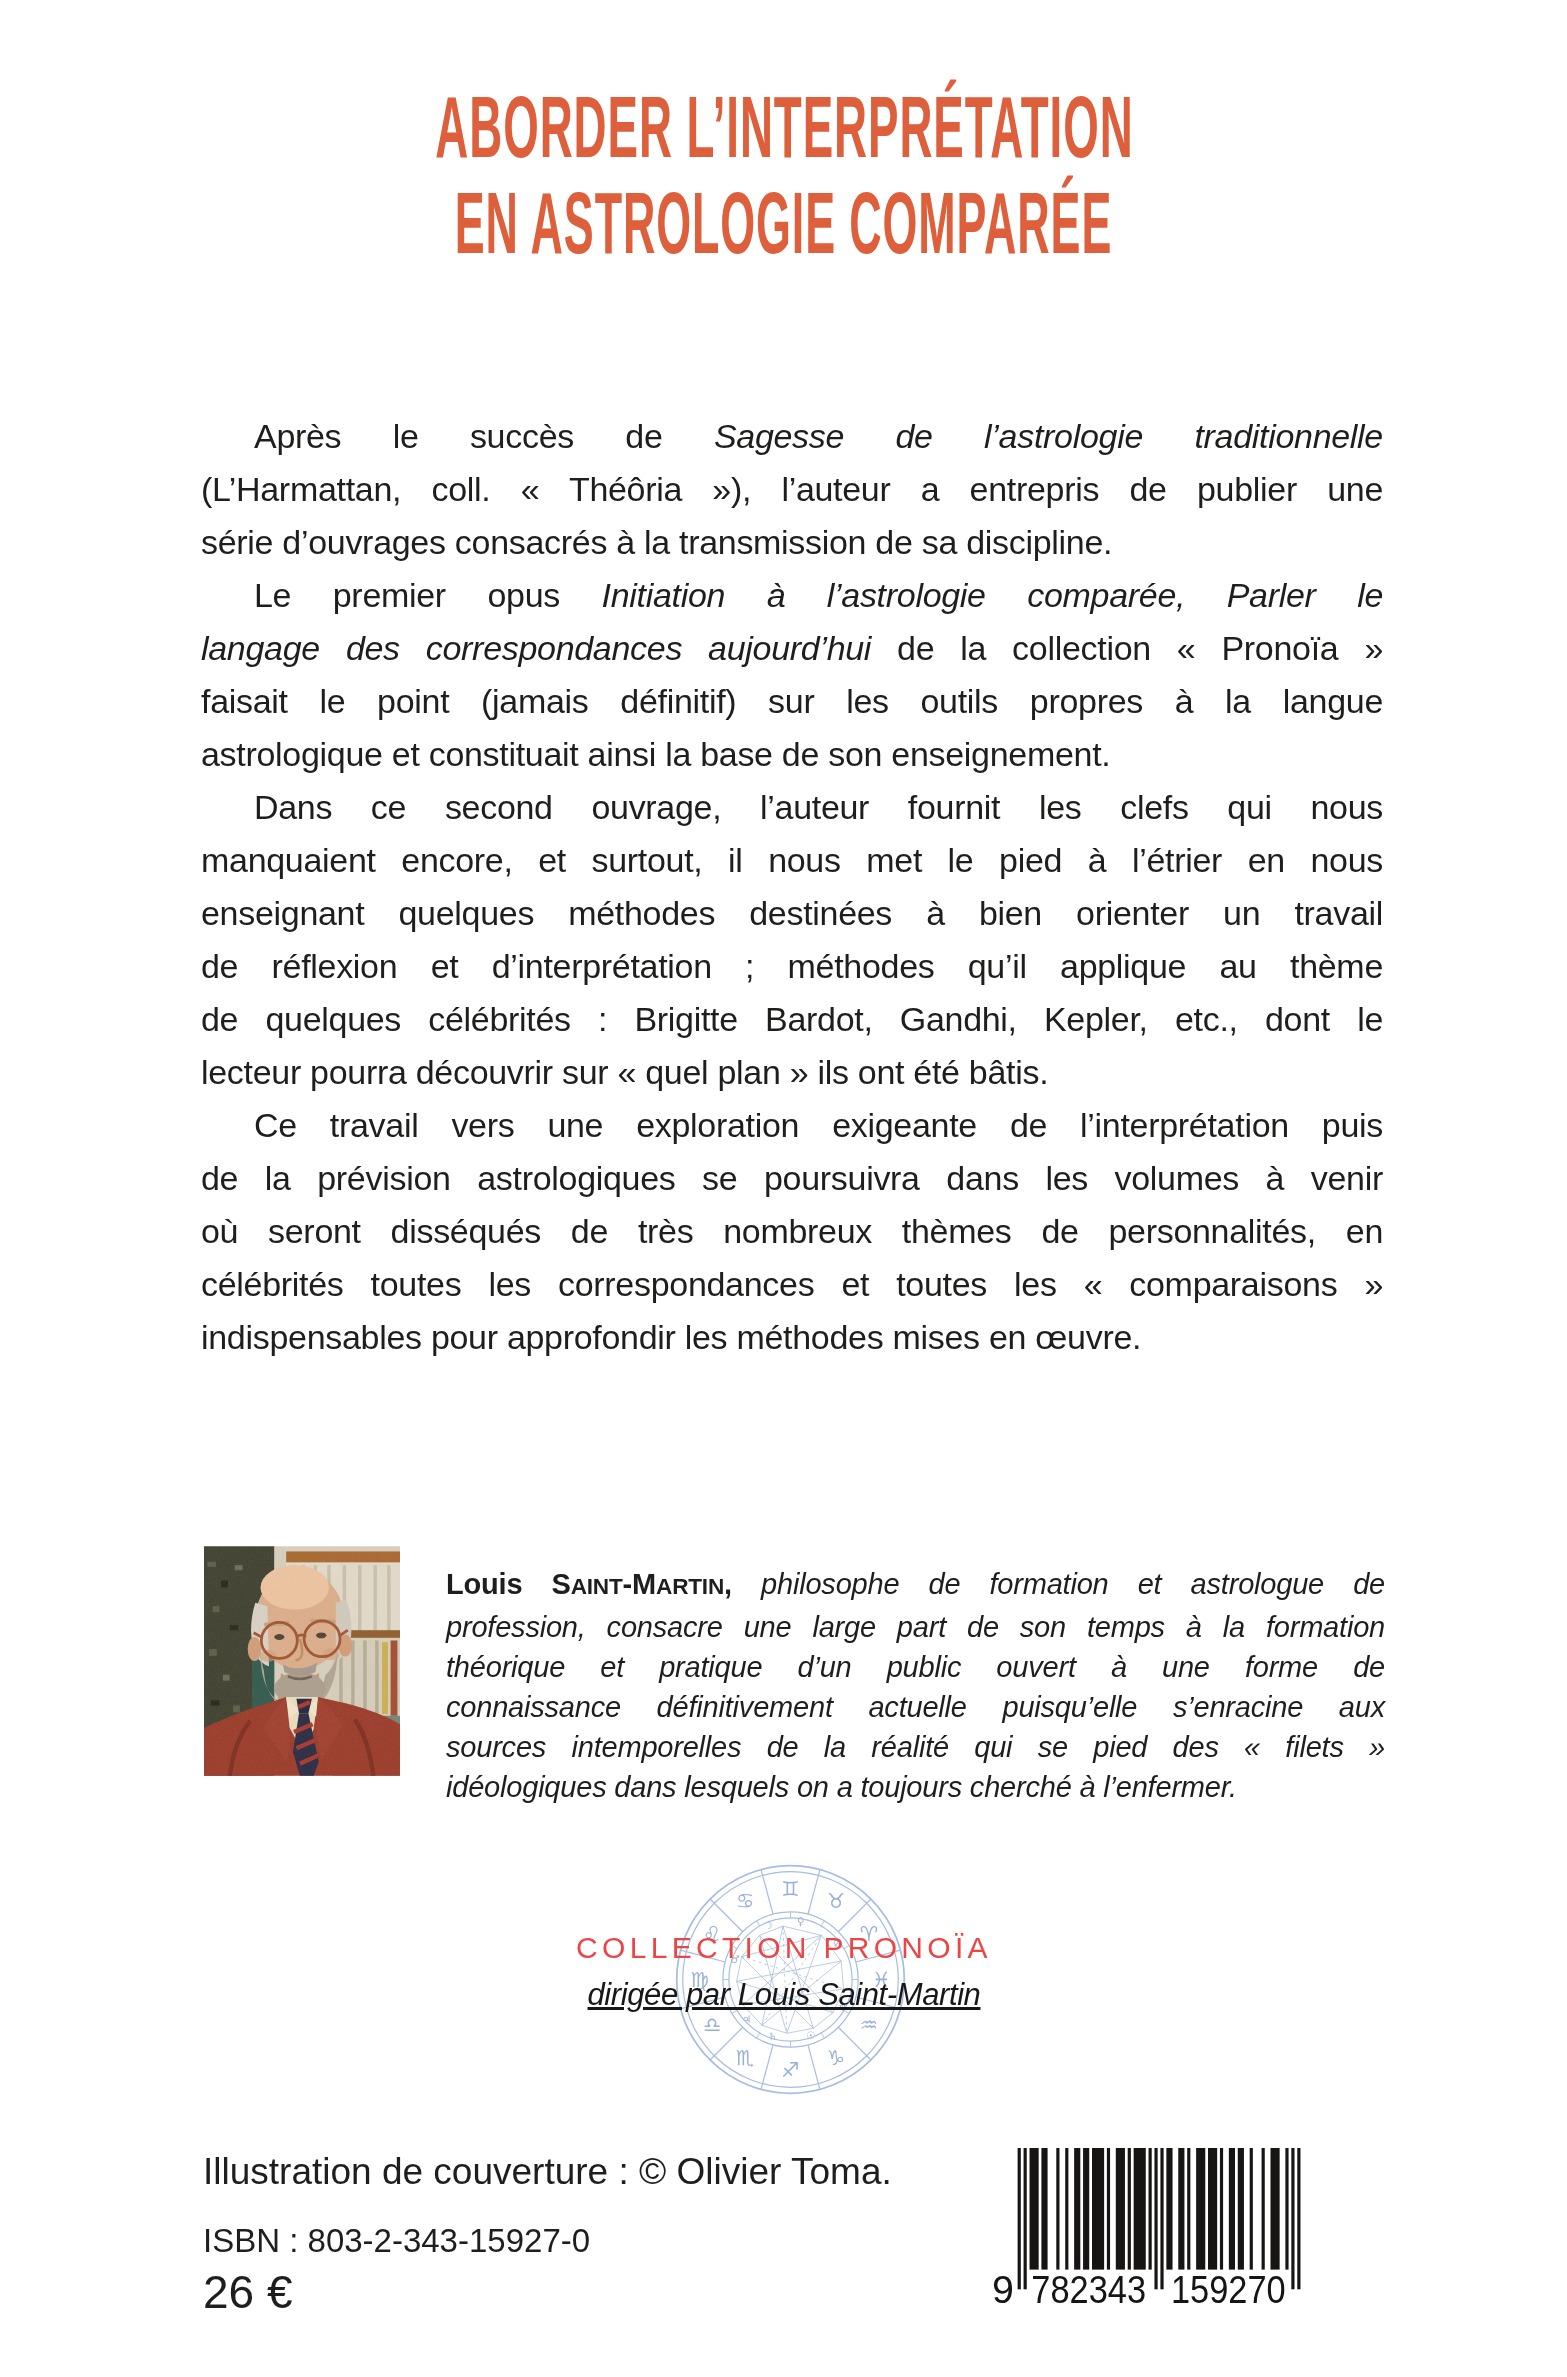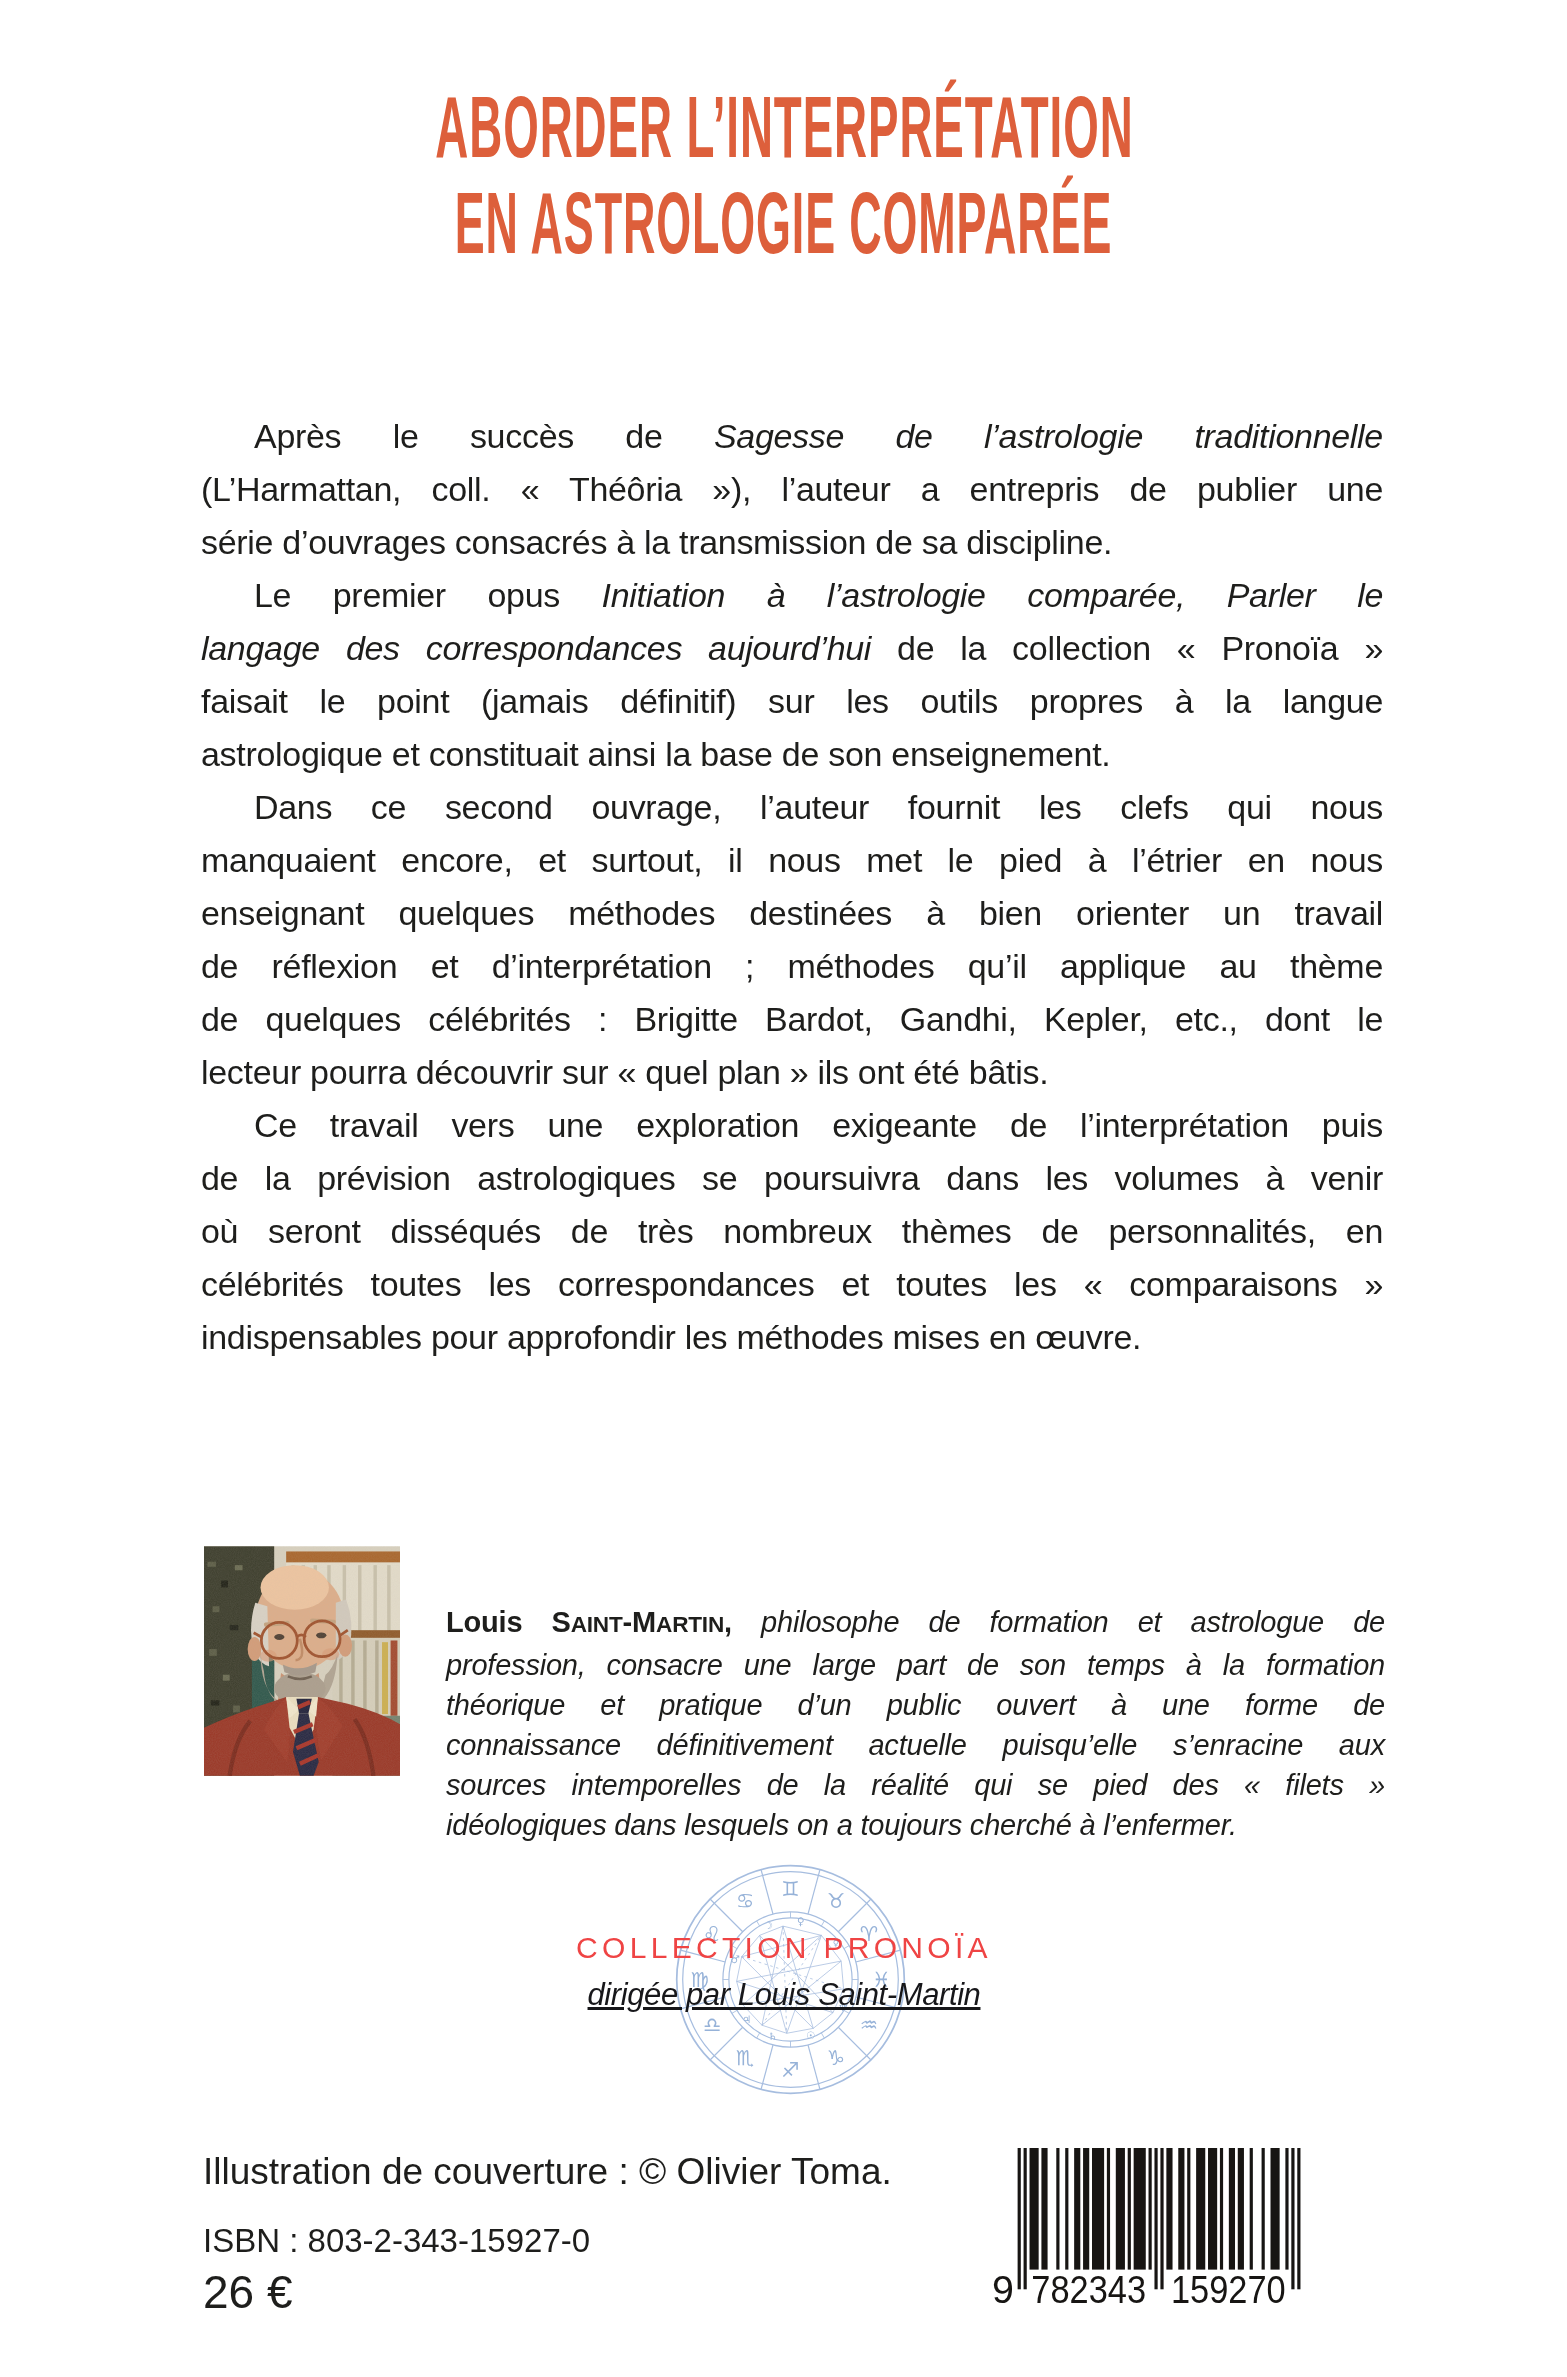--- a/index.html
+++ b/index.html
@@ -27,21 +27,21 @@
   .tline{text-align:justify;text-align-last:justify;}
   .tline.ind{padding-left:53px;}
   .tline.last{text-align-last:left;}
   .it{font-style:italic;}
   .bd{font-weight:700;font-style:normal;}
   .sc{font-size:0.78em;}
 
   
   .photo{position:absolute;left:204px;top:1546px;width:196px;height:230px;}
   .bio-text{
-    position:absolute;left:446px;top:1602px;width:939px;
+    position:absolute;left:446px;top:1564px;width:939px;
     font-size:29px;line-height:40px;font-style:italic;letter-spacing:-0.2px;
   }
 
   
   #wheel{position:absolute;left:675px;top:1864px;width:231px;height:231px;}
   .coll-title{
     position:absolute;left:0;width:100%;top:1931px;text-align:center;
     font-size:30px;letter-spacing:4.3px;color:#ef4444;
   }
   .coll-sub{

